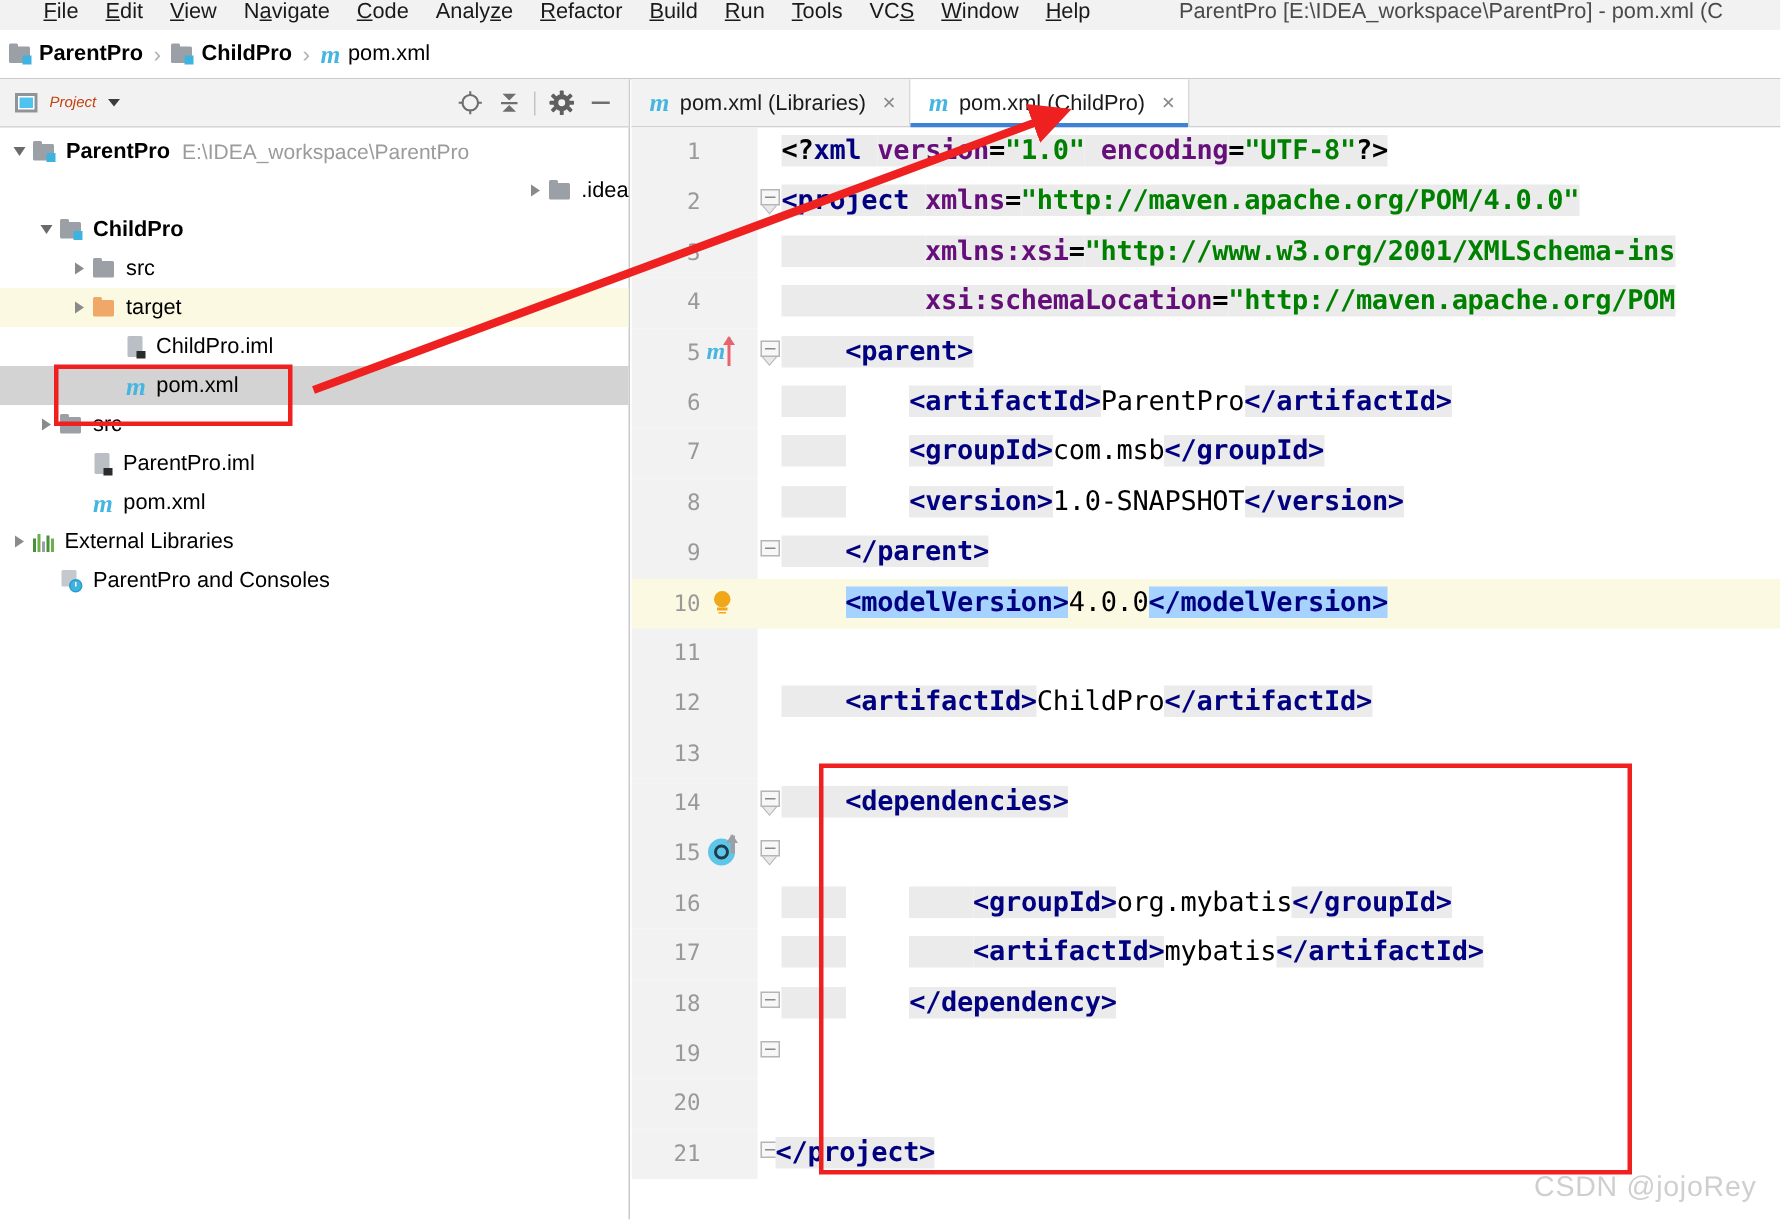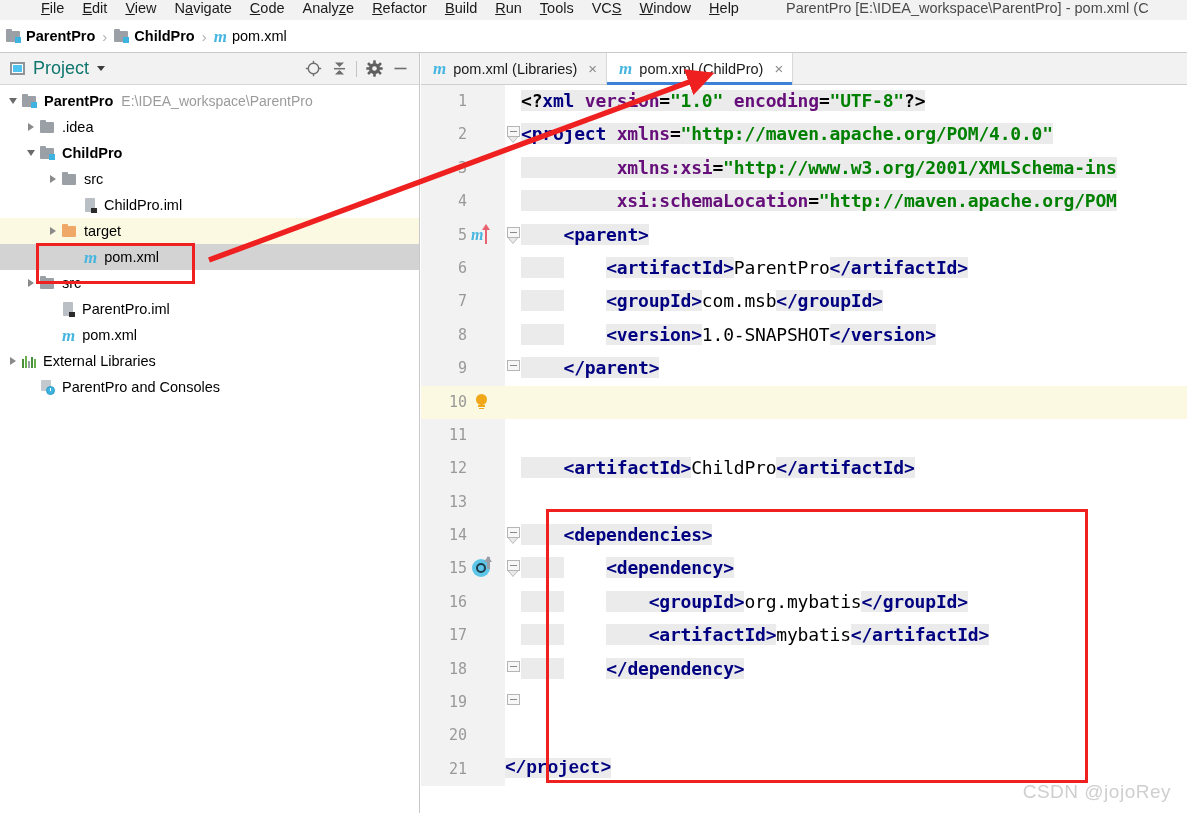--- a/index.html
+++ b/index.html
@@ -10,21 +10,21 @@
     background: #ffffff;
     font-family: "Liberation Sans", sans-serif;
   }
   #app { position: relative; width: 1187px; height: 813px; }
 
   
   .menubar {
     position: absolute; top: 0; left: 0; width: 1187px; height: 20px;
     background: #f2f2f2;
     display: flex; align-items: flex-start;
-    padding-left: 32px;
+    padding-left: 20px;
     overflow: hidden;
   }
   .menu-item {
     font-size: 14.5px; color: #1a1a1a; padding: 0 9px;
     line-height: 17px; white-space: nowrap;
   }
   .menu-item u { text-decoration: underline; }
   .win-title {
     position: absolute; left: 786px; top: 0px;
     font-size: 14.5px; color: #4a4a4a; white-space: nowrap;
@@ -104,21 +104,21 @@
   
   .panel {
     position: absolute; left: 0; top: 53px; width: 420px; height: 760px;
     background: #ffffff; border-right: 1px solid #c9c9c9;
   }
   .panel-header {
     height: 32px; display: flex; align-items: center;
     background: #f2f2f2; border-bottom: 1px solid #d6d6d6;
     padding: 0 6px 0 10px;
   }
-  .panel-title { font-size: 18px; color: #0f766e; margin-left: 8px; }
+  .panel-title { font-size: 10px; color: #c2410c; margin-left: 8px; font-style: italic; }
   .panel-ico-proj {
     width: 15px; height: 13px; background: #ffffff;
     border: 2px solid #8e949a; position: relative;
   }
   .panel-ico-proj:after {
     content:""; position:absolute; left:1px; top:1px; right:1px; bottom:1px; background:#4ec3ef;
   }
   .caret-dn {
     width:0;height:0;border-left:4.5px solid transparent;border-right:4.5px solid transparent;
     border-top:5px solid #3c3c3c; margin-left: 8px;
@@ -342,21 +342,21 @@
             <span class="arr-d"></span>
           </span>
         <span class="ico-module">
             <span class="f"></span>
             <span class="b"></span>
           </span>
         <span class="tree-label b">ParentPro</span>
         <span class="tree-path">E:\IDEA_workspace\ParentPro</span>
       </div>
 
-      <div class="tree-row" style="padding-left:22px;">
+      <div class="tree-row" style="padding-left:22px;justify-content:flex-end;">
         <span class="tree-arrow">
             <span class="arr-r"></span>
           </span>
         <span class="ico-folder">
             <span class="f"></span>
           </span>
         <span class="tree-label">.idea</span>
       </div>
 
       <div class="tree-row" style="padding-left:22px;">
@@ -371,39 +371,39 @@
       </div>
 
       <div class="tree-row" style="padding-left:44px;">
         <span class="tree-arrow">
             <span class="arr-r"></span>
           </span>
         <span class="ico-folder">
             <span class="f"></span>
           </span>
         <span class="tree-label">src</span>
+      </div>
+
+      <div class="tree-row hl" style="padding-left:44px;">
+        <span class="tree-arrow">
+            <span class="arr-r"></span>
+          </span>
+        <span class="ico-folder orange">
+            <span class="f"></span>
+          </span>
+        <span class="tree-label">target</span>
       </div>
 
       <div class="tree-row" style="padding-left:66px;">
         <span class="tree-arrow"></span>
         <span class="ico-iml">
             <span class="p"></span>
             <span class="c"></span>
           </span>
         <span class="tree-label">ChildPro.iml</span>
-      </div>
-
-      <div class="tree-row hl" style="padding-left:44px;">
-        <span class="tree-arrow">
-            <span class="arr-r"></span>
-          </span>
-        <span class="ico-folder orange">
-            <span class="f"></span>
-          </span>
-        <span class="tree-label">target</span>
       </div>
 
       <div class="tree-row sel" style="padding-left:66px;">
         <span class="tree-arrow"></span>
         <span class="ico-maven">m</span>
         <span class="tree-label">pom.xml</span>
       </div>
 
       <div class="tree-row" style="padding-left:22px;">
         <span class="tree-arrow">
@@ -554,20 +554,21 @@
       <div class="code-row cur">
         <div class="gutter-bg"></div>
         <div class="ln">10</div>
         <div class="gicon">
             <div class="g-bulb">
               <span class="b"></span>
               <span class="st"></span>
               <span class="st2"></span>
             </div>
           </div>
+        <div class="code-text"><span>    </span><span class="tok-tag hl-blue">&lt;modelVersion&gt;</span><span class="tok-txt">4.0.0</span><span class="tok-tag hl-blue">&lt;/modelVersion&gt;</span></div>
       </div>
 
       <div class="code-row">
         <div class="gutter-bg"></div>
         <div class="ln">11</div>
         <div class="code-text"></div>
       </div>
 
       <div class="code-row">
         <div class="gutter-bg"></div>
@@ -604,21 +605,20 @@
               <span class="arrow"></span>
             </div>
           </div>
         <div class="fold">
             <div class="fmark start">
               <span class="tipb"></span>
               <span class="tip"></span>
               <span class="box"></span>
             </div>
           </div>
-        <div class="code-text"><span class="hl-grey">    </span>    <span class="tok-tag hl-grey">&lt;dependency&gt;</span></div>
       </div>
 
       <div class="code-row">
         <div class="gutter-bg"></div>
         <div class="ln">16</div>
         <div class="code-text"><span class="hl-grey">    </span>    <span class="hl-grey">    </span><span class="tok-tag hl-grey">&lt;groupId&gt;</span><span class="tok-txt">org.mybatis</span><span class="tok-tag hl-grey">&lt;/groupId&gt;</span></div>
       </div>
 
       <div class="code-row">
         <div class="gutter-bg"></div>
@@ -654,21 +654,21 @@
       </div>
 
       <div class="code-row">
         <div class="gutter-bg"></div>
         <div class="ln">21</div>
         <div class="fold">
             <div class="fmark end">
               <span class="box"></span>
             </div>
           </div>
-        <div class="code-text" style="left:84px;font-family:Liberation Mono, monospace;"><span class="tok-tag hl-grey">&lt;/project&gt;</span></div>
+        <div class="code-text" style="left:96px;"><span class="tok-tag hl-grey">&lt;/project&gt;</span></div>
       </div>
 
     </div>
   </div>
 
   <div class="anno-rect" style="left:36px; top:243px; width:159px; height:41px;"></div>
 
   <div class="anno-rect" style="left:546px; top:509px; width:542px; height:274px;"></div>
 
   <svg class="anno-svg">

